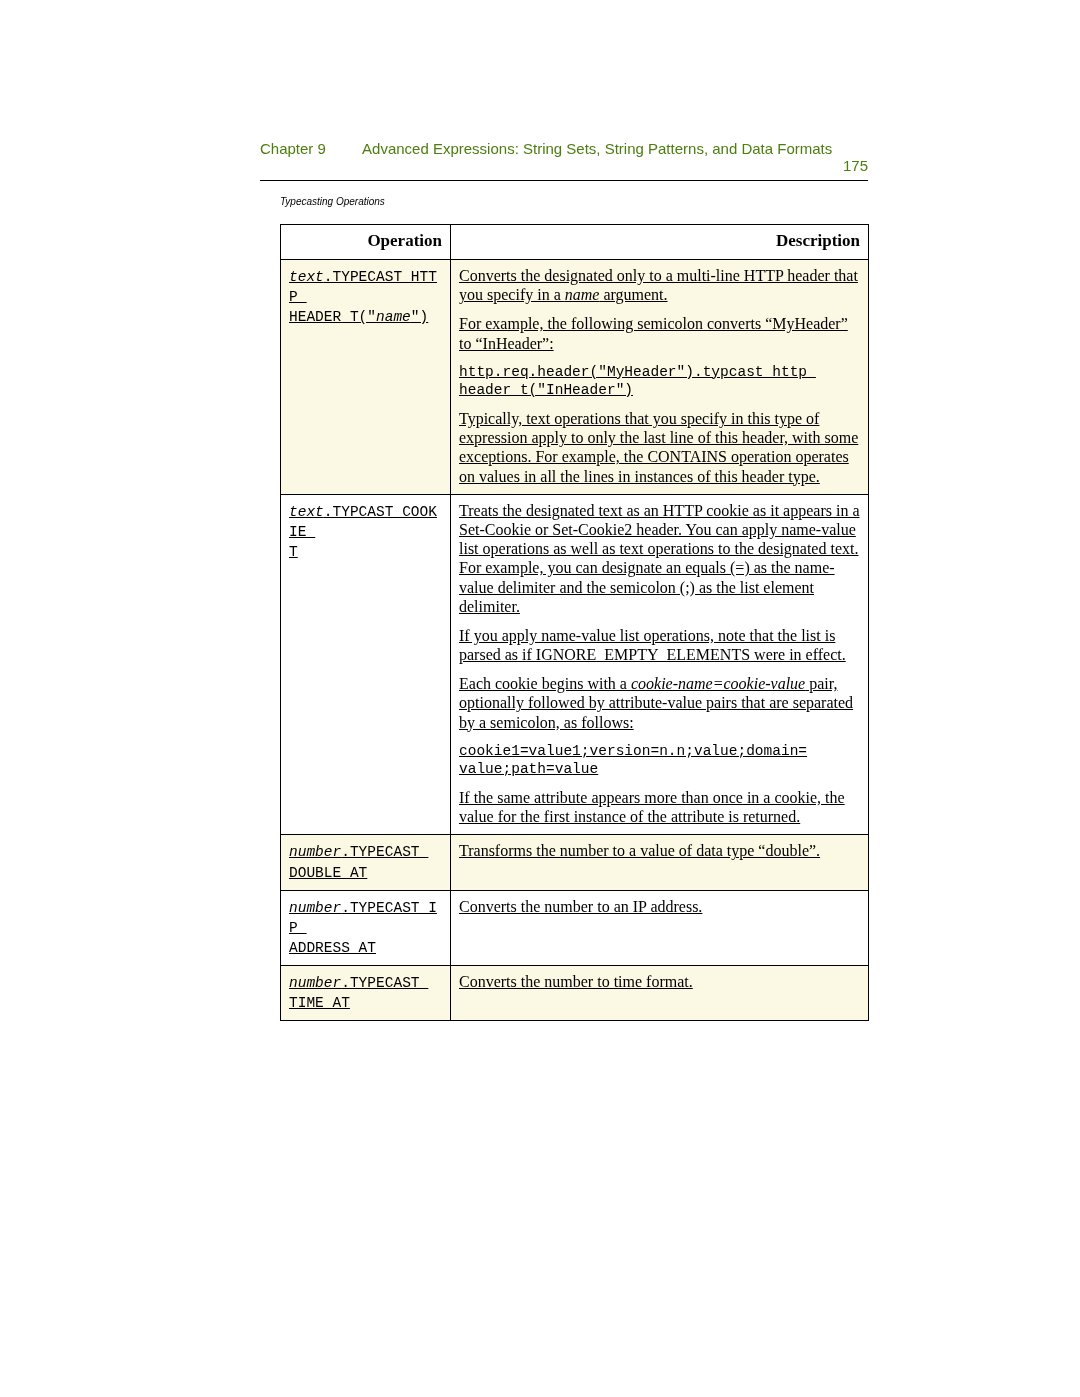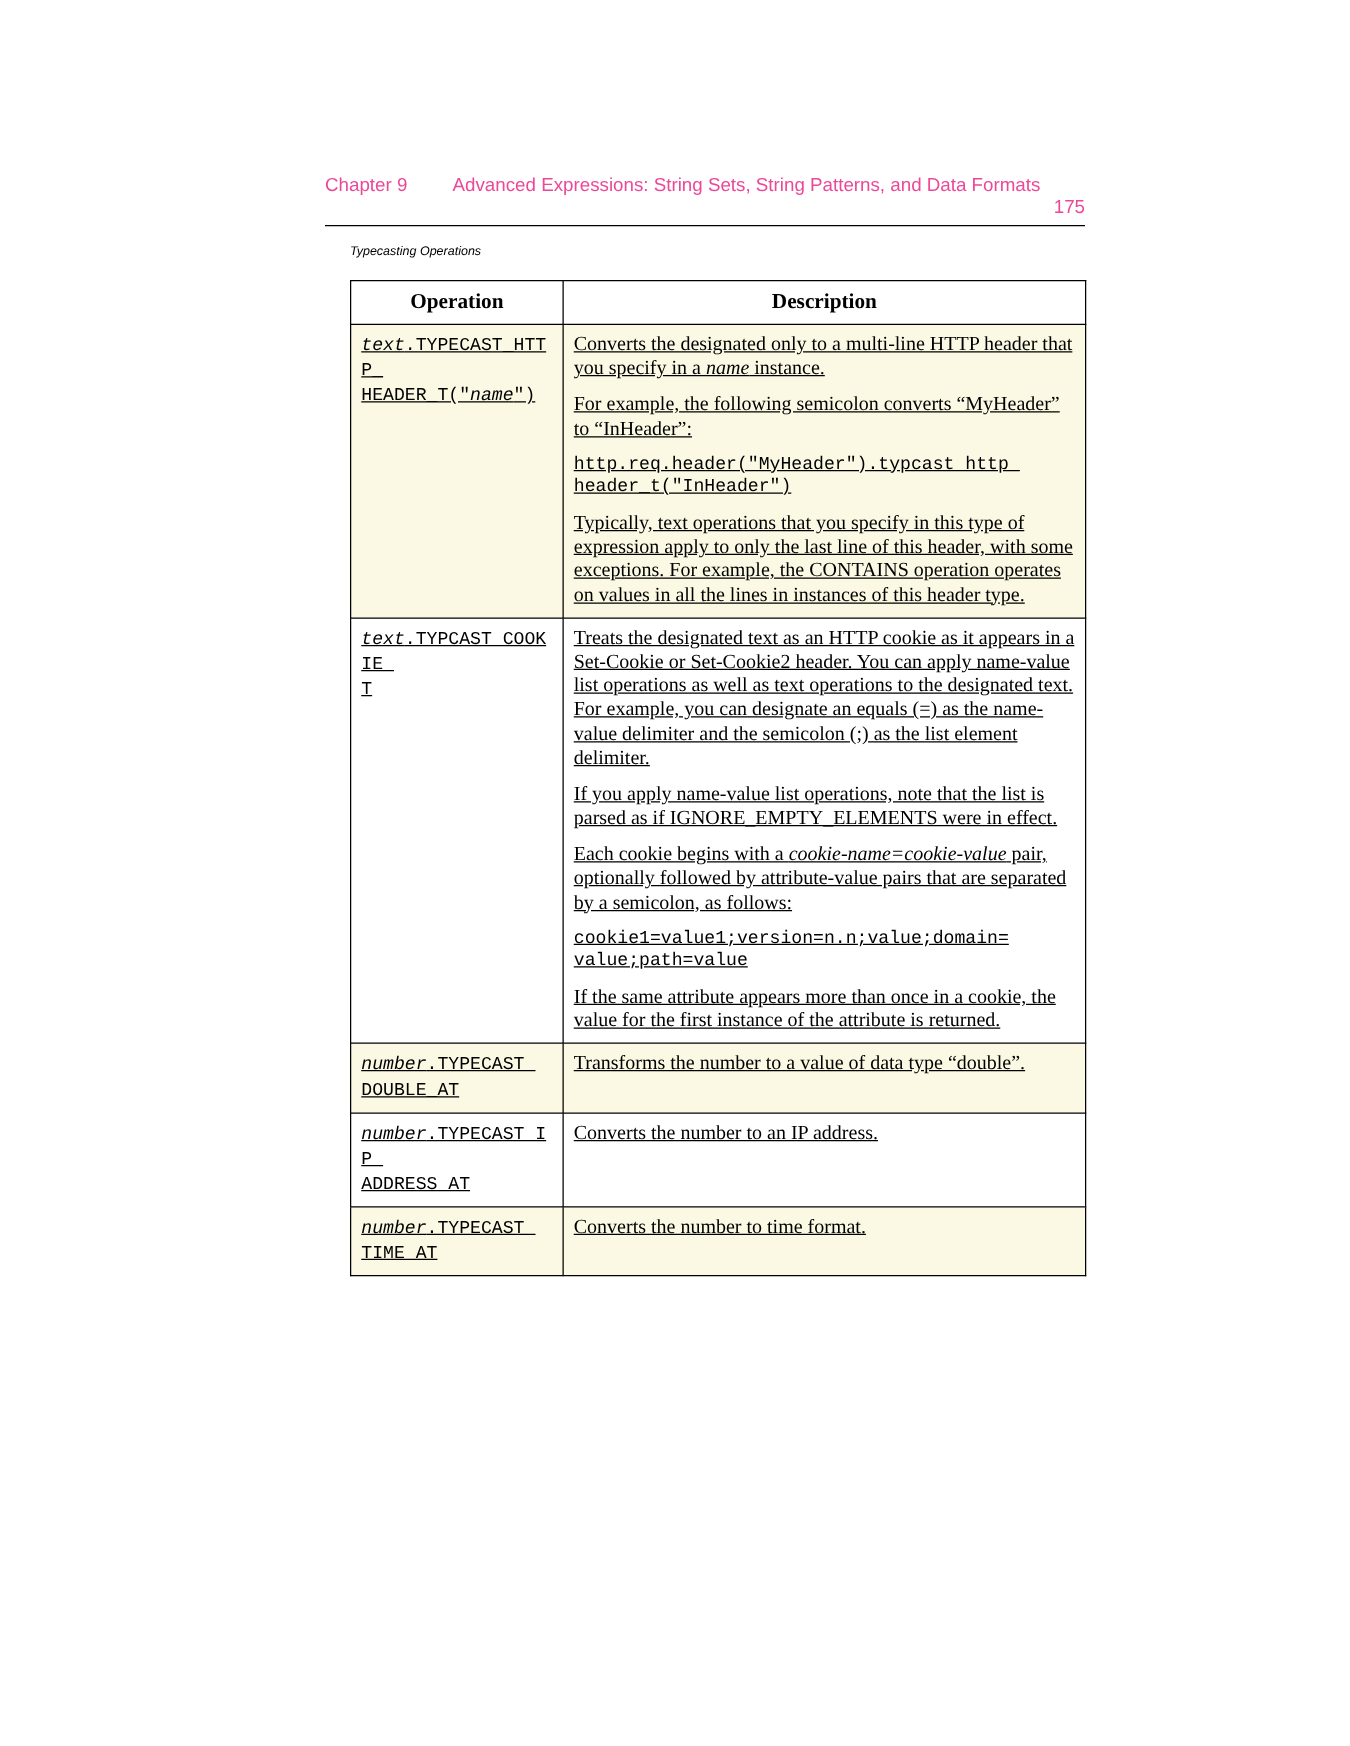--- a/index.html
+++ b/index.html
@@ -18,21 +18,21 @@
     box-sizing: border-box;
     padding: 140px 220px 0 260px;
   }
   .running-head {
     position: absolute;
     top: 140px;
     left: 260px;
     right: 212px;
     font-family: Arial, Helvetica, sans-serif;
     font-size: 15px;
-    color: #ec4899;
+    color: #4d7c0f;
     padding-bottom: 6px;
     border-bottom: 1px solid #000;
     white-space: nowrap;
   }
   .rh-chapter { display: inline-block; margin-right: 32px; }
   .rh-title   { display: inline-block; margin-right: 30px; }
   .rh-page    { display: inline-block; float: right; }
   .caption {
     position: absolute;
     top: 196px;
@@ -51,21 +51,21 @@
   }
   table.ops th, table.ops td {
     border: 1px solid #000;
     vertical-align: top;
     padding: 6px 8px 8px 8px;
   }
   table.ops th {
     font-family: "Times New Roman", Times, serif;
     font-weight: bold;
     font-size: 17px;
-    text-align: center;
+    text-align: right;
     background: #fff;
   }
   table.ops td {
     font-size: 16px;
     line-height: 1.2;
     text-decoration: underline;
   }
   col.op   { width: 170px; }
   col.desc { width: 418px; }
   .code {
@@ -104,21 +104,21 @@
         <th>Description</th>
       </tr>
     </thead>
     <tbody>
 
       <tr class="shade">
         <td>
           <span class="code"><span class="ital">text</span><span>.TYPECAST_HTTP_</span><br><span>HEADER_T("</span><span class="ital">name</span><span>")</span></span>
         </td>
         <td>
-          <p class="para"><span>Converts the designated only to a multi-line HTTP header that you specify in a </span><em class="i">name</em><span> instance.</span></p>
+          <p class="para"><span>Converts the designated only to a multi-line HTTP header that you specify in a </span><em class="i">name</em><span> argument.</span></p>
           <p class="para">For example, the following semicolon converts “MyHeader” to “InHeader”:</p>
           <p class="para code" style="white-space:pre-line;">http.req.header("MyHeader").typcast_http_
 header_t("InHeader")</p>
           <p class="para">Typically, text operations that you specify in this type of expression apply to only the last line of this header, with some exceptions. For example, the CONTAINS operation operates on values in all the lines in instances of this header type.</p>
         </td>
       </tr>
 
       <tr>
         <td>
           <span class="code" style="white-space:pre-line;"><span class="ital">text</span><span>.TYPCAST_COOKIE_

